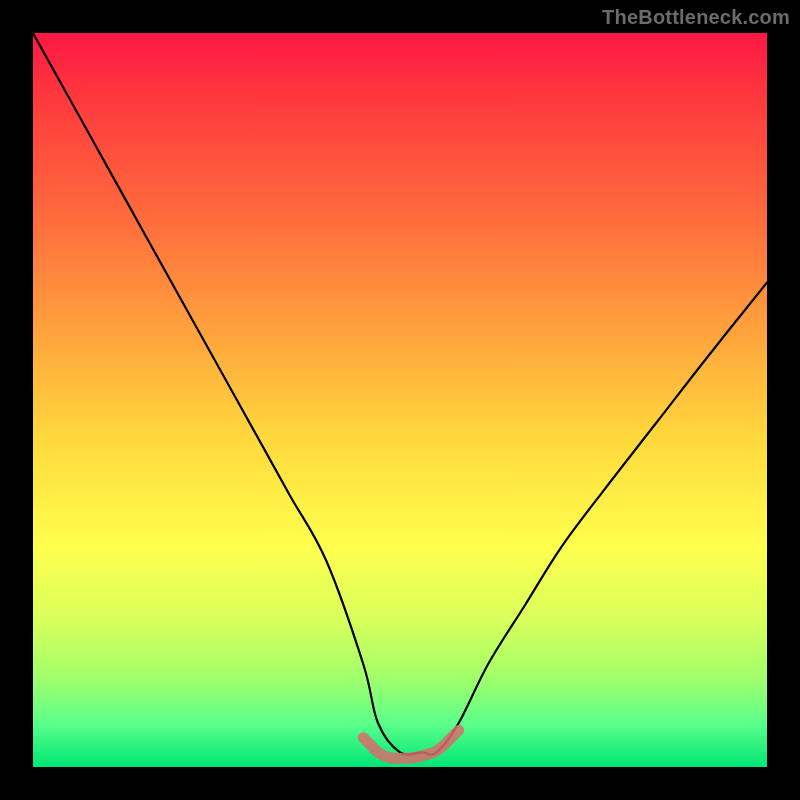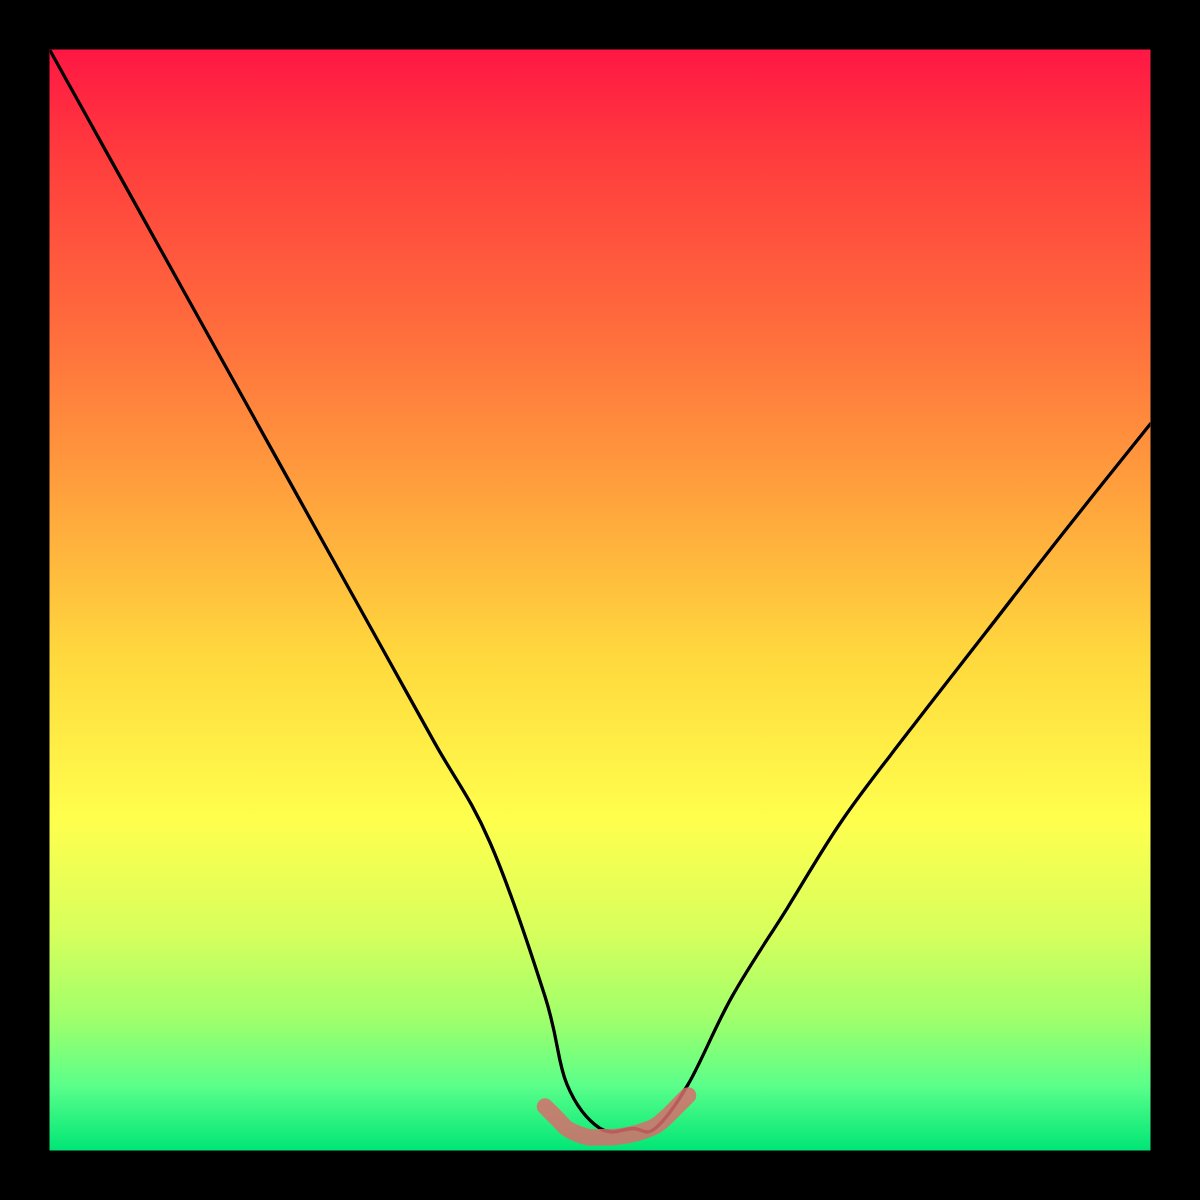--- a/index.html
+++ b/index.html
@@ -44,19 +44,20 @@
     top: 0;
     width: 734px;
     height: 734px;
     pointer-events: none;
   }
 </style>
 </head>
 <body>
 
 <div class="canvas">
+  <div class="watermark">TheBottleneck.com</div>
   <div class="plot-area">
     <svg class="curve" viewBox="0 0 734 734" preserveAspectRatio="none">
       <path id="series-0" fill="none" stroke="#000000" stroke-width="2.2" stroke-linejoin="round" stroke-linecap="round" d="M 0.00 0.00 C 6.61 11.89, 23.49 42.28, 36.70 66.06 C 49.91 89.84, 60.19 108.34, 73.40 132.12 C 86.61 155.90, 96.89 174.40, 110.10 198.18 C 123.31 221.96, 133.59 240.46, 146.80 264.24 C 160.01 288.02, 170.29 306.52, 183.50 330.30 C 196.71 354.08, 206.99 372.58, 220.20 396.36 C 233.41 420.14, 243.69 438.64, 256.90 462.42 C 270.11 486.20, 280.39 498.09, 293.60 528.48 C 306.81 558.87, 321.05 602.17, 330.30 631.24 C 339.55 660.31, 338.37 674.11, 344.98 689.96 C 351.59 705.81, 359.07 714.04, 367.00 719.32 C 374.93 724.60, 382.41 719.32, 389.02 719.32 C 395.63 719.32, 397.09 724.60, 403.70 719.32 C 410.31 714.04, 416.47 705.81, 425.72 689.96 C 434.97 674.11, 443.19 652.38, 455.08 631.24 C 466.97 610.10, 478.57 593.66, 491.78 572.52 C 504.99 551.38, 513.95 534.94, 528.48 513.80 C 543.01 492.66, 555.34 477.54, 572.52 455.08 C 589.70 432.62, 605.40 412.80, 623.90 389.02 C 642.40 365.24, 655.46 348.06, 675.28 322.96 C 695.10 297.86, 723.43 262.77, 734.00 249.56"></path>
       <path id="series-1" fill="none" stroke="#d96c6c" stroke-width="11" stroke-linejoin="round" stroke-linecap="round" opacity="0.85" d="M 330.30 704.64 C 331.62 705.96, 335.00 709.34, 337.64 711.98 C 340.28 714.62, 342.34 717.34, 344.98 719.32 C 347.62 721.30, 349.68 721.93, 352.32 722.99 C 354.96 724.05, 357.02 724.80, 359.66 725.19 C 362.30 725.59, 364.36 725.19, 367.00 725.19 C 369.64 725.19, 371.70 725.32, 374.34 725.19 C 376.98 725.06, 379.04 724.85, 381.68 724.46 C 384.32 724.06, 386.38 723.65, 389.02 722.99 C 391.66 722.33, 393.72 721.71, 396.36 720.79 C 399.00 719.86, 401.06 719.44, 403.70 717.85 C 406.34 716.27, 408.40 714.36, 411.04 711.98 C 413.68 709.60, 415.74 707.28, 418.38 704.64 C 421.02 702.00, 424.40 698.62, 425.72 697.30"></path>
     </svg>
   </div>
 </div>
 
 </body></html>

